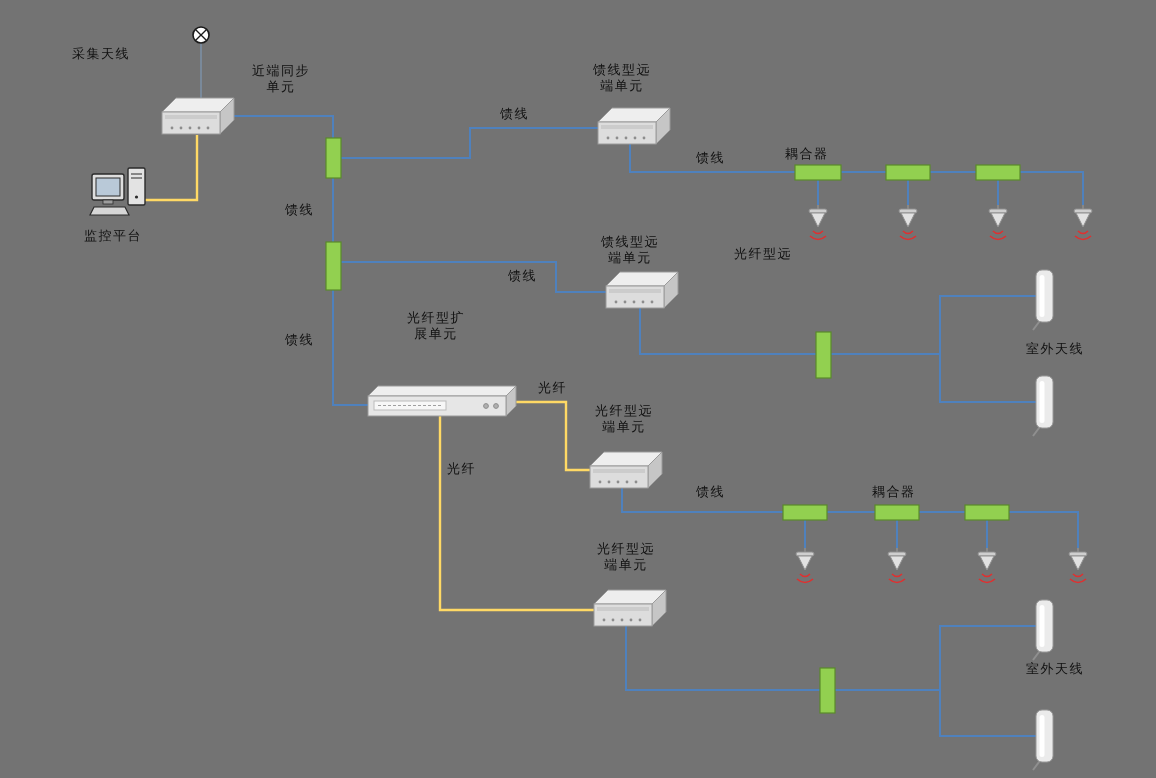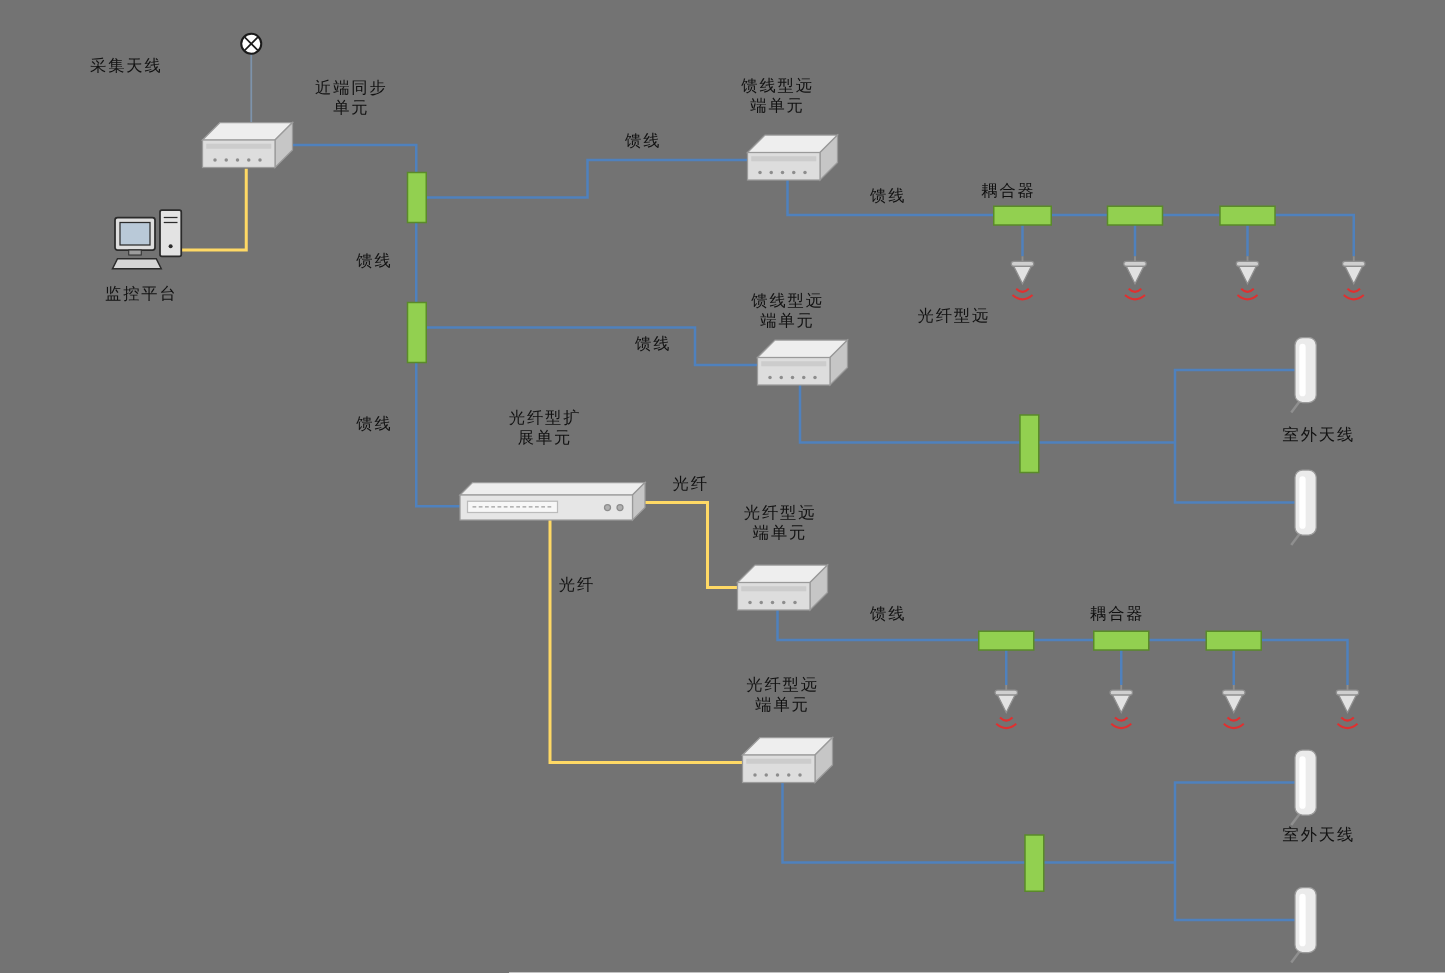--- a/index.html
+++ b/index.html
@@ -153,21 +153,21 @@
   <div class="lbl2" style="left:576px;top:62px;width:92px">
     <div>馈线型远</div>
     <div>端单元</div>
   </div>
 
   <div class="lbl2" style="left:584px;top:234px;width:92px">
     <div>馈线型远</div>
     <div>端单元</div>
   </div>
 
-  <div class="lbl2" style="left:394px;top:327px;width:84px">
+  <div class="lbl2" style="left:394px;top:310px;width:84px">
     <div>光纤型扩</div>
     <div>展单元</div>
   </div>
 
   <div class="lbl2" style="left:578px;top:403px;width:92px">
     <div>光纤型远</div>
     <div>端单元</div>
   </div>
 
   <div class="lbl2" style="left:580px;top:541px;width:92px">

